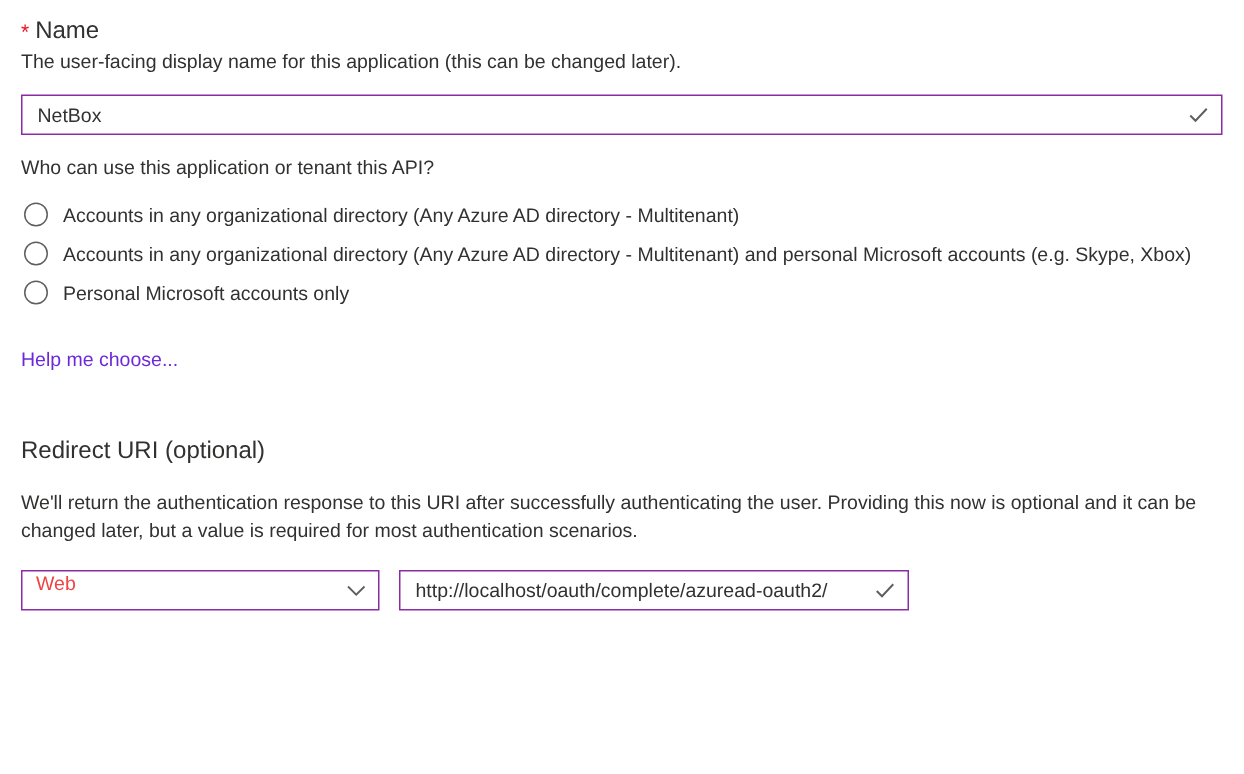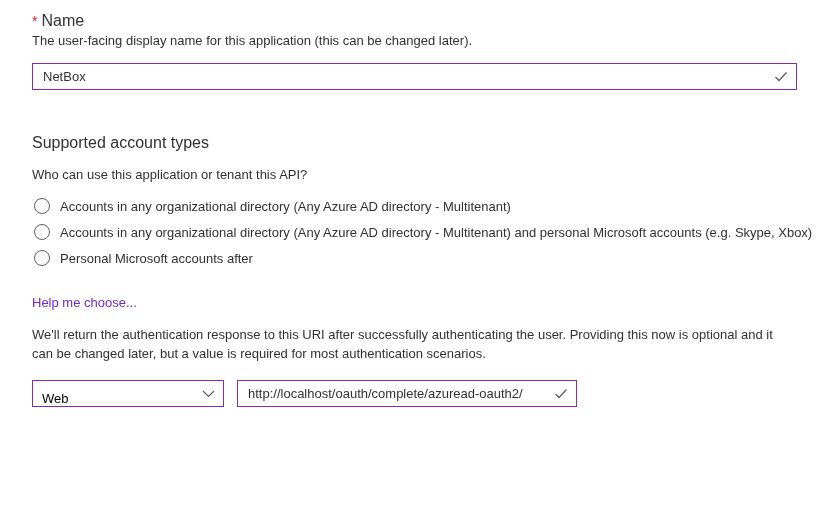--- a/index.html
+++ b/index.html
@@ -5,21 +5,21 @@
   * { box-sizing: border-box; }
   html, body { margin: 0; padding: 0; }
   body {
     width: 829px;
     height: 516px;
     background: #ffffff;
     font-family: "Liberation Sans", sans-serif;
     color: #323130;
     overflow: hidden;
   }
-  .page { padding: 0 32px; }
+  .page { padding: 0 14px; }
 
   .section-title {
     font-size: 16px;
     line-height: 20px;
     font-weight: 400;
     color: #323130;
   }
   .required-asterisk {
     color: #e81123;
     margin-right: 4px;
@@ -120,29 +120,29 @@
     max-width: 800px;
     line-height: 19px;
   }
   .redirect-controls {
     margin-top: 17px;
     display: flex;
     gap: 13px;
   }
   .dropdown {
     position: relative;
-    width: 192px;
+    width: 239px;
     height: 27px;
     border: 1px solid #8a2da5;
     background: #fff;
     display: flex;
-    align-items: flex-end;
+    align-items: flex-start;
     padding: 0 28px 0 9px;
     font-size: 13px;
-    color: #000000;
+    color: #ef4444;
     cursor: pointer;
   }
   .dropdown .chev {
     position: absolute;
     right: 8px;
     top: 50%;
     transform: translateY(-50%);
     display: flex;
     align-items: center;
   }
@@ -165,41 +165,41 @@
   <div class="text-input-wrap">
     <input type="text" value="NetBox" style="">
     <span class="valid-check">
       <svg width="14" height="12" viewBox="0 0 14 12" fill="none">
         <polyline points="1.5,6 5,9.5 12.5,1.5" stroke="#605e5c" stroke-width="1.3" fill="none"></polyline>
       </svg>
     </span>
   </div>
 
   
-  <div class="section-title acct-title">Supported account types</div>
   <div class="desc-text acct-question">Who can use this application or tenant this API?</div>
 
   <div class="radio-group">
     <div class="radio-row">
       <span class="radio-circle"></span>
       <span class="radio-label">Accounts in any organizational directory (Any Azure AD directory - Multitenant)</span>
     </div>
     <div class="radio-row">
       <span class="radio-circle"></span>
       <span class="radio-label">Accounts in any organizational directory (Any Azure AD directory - Multitenant) and personal Microsoft accounts (e.g. Skype, Xbox)</span>
     </div>
     <div class="radio-row">
       <span class="radio-circle"></span>
-      <span class="radio-label">Personal Microsoft accounts after</span>
+      <span class="radio-label">Personal Microsoft accounts only</span>
     </div>
   </div>
 
   <a class="help-link">Help me choose...</a>
 
   
+  <div class="section-title redirect-title">Redirect URI (optional)</div>
   <div class="desc-text redirect-desc">We'll return the authentication response to this URI after successfully authenticating the user. Providing this now is optional and it can be changed later, but a value is required for most authentication scenarios.</div>
 
   <div class="redirect-controls">
     <div class="dropdown">
       <span>Web</span>
       <span class="chev">
         <svg width="13" height="9" viewBox="0 0 13 9" fill="none">
           <polyline points="1,1.5 6.5,7 12,1.5" stroke="#605e5c" stroke-width="1.2" fill="none"></polyline>
         </svg>
       </span>

